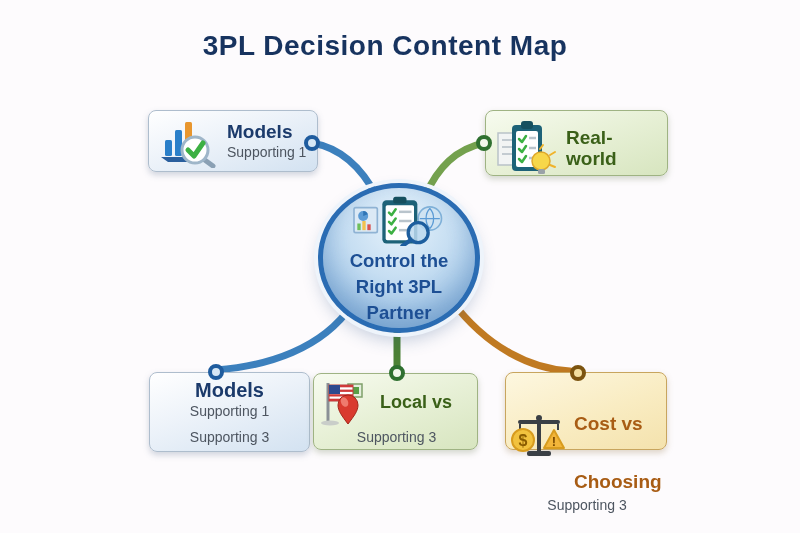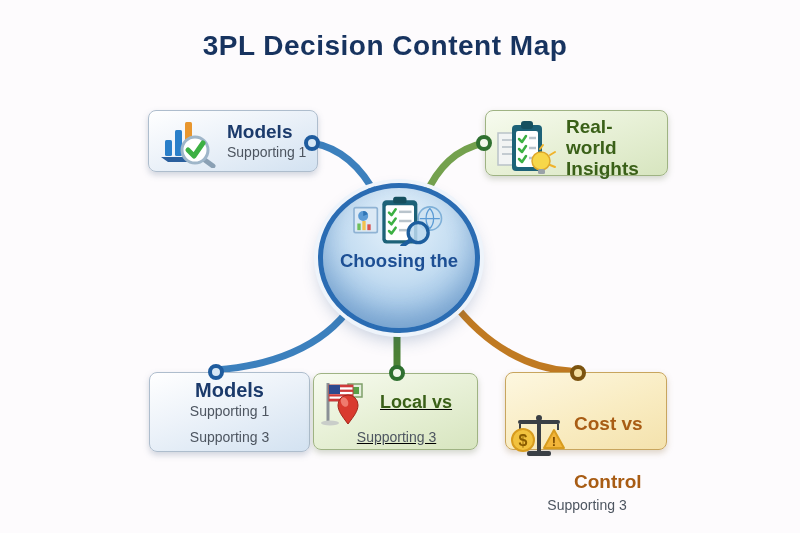--- a/index.html
+++ b/index.html
@@ -22,21 +22,21 @@
     background:linear-gradient(160deg,#f7fbef 0%,#e7f0d6 50%,#d7e5bf 100%);
     border:1px solid #9fb383;box-shadow:0 3px 6px rgba(100,120,80,0.28);
   }
   .node.yellow{
     background:linear-gradient(160deg,#fdf7e0 0%,#f9ecc2 55%,#f4e2ad 100%);
     border:1px solid #c8a55e;box-shadow:0 3px 6px rgba(140,110,60,0.28);
   }
   .node-tl{left:131px;top:110px;width:170px;height:62px;display:flex;align-items:center;padding:0 4px 0 8px;}
   .node-tr{left:485px;top:110px;width:183px;height:66px;display:flex;align-items:center;padding:9px 4px 0 8px;}
   .node-bl{left:132px;top:372px;width:161px;height:80px;display:flex;flex-direction:column;align-items:center;justify-content:center;gap:1px;}
-  .node-bm{left:313px;top:373px;width:165px;height:77px;padding:4px 2px 2px 4px;text-decoration:underline;}
+  .node-bm{left:313px;top:373px;width:165px;height:77px;padding:4px 2px 2px 4px;}
   .node-br{left:505px;top:372px;width:162px;height:78px;padding:4px 2px 2px 4px;}
   .row{display:flex;align-items:center;}
   .h-blue{font-size:19px;font-weight:bold;color:#1b3a6b;line-height:22px;}
   .h-green{font-size:18px;font-weight:bold;color:#3a6018;line-height:21px;}
   .h-orange{font-size:19px;font-weight:bold;color:#a85c14;line-height:22px;margin-top:36px;}
   .sub{font-size:14px;color:#4d5560;line-height:18px;}
   .centered{text-align:center;}
   .circle{
     position:absolute;left:318px;top:183px;width:162px;height:150px;z-index:3;
     border-radius:50%;
@@ -101,21 +101,20 @@
       <g>
         <line x1="46" y1="30" x2="49" y2="26" stroke="#f0b32a" stroke-width="2" stroke-linecap="round"></line>
         <line x1="56" y1="36" x2="61" y2="33" stroke="#f0b32a" stroke-width="2" stroke-linecap="round"></line>
         <line x1="56" y1="46" x2="61" y2="48" stroke="#f0b32a" stroke-width="2" stroke-linecap="round"></line>
         <circle cx="47" cy="42" r="9" fill="#f7d74a" stroke="#e0a92b" stroke-width="1.5"></circle>
         <rect x="44" y="50" width="7" height="5" rx="1.5" fill="#9aa2a8"></rect>
       </g>
     </svg>
     <div style="margin-left:8px;">
       <div class="h-green" style="font-size:19px;">Real-world</div>
-      <div class="h-green" style="font-size:19px;">Insights</div>
     </div>
   </div>
 
   <div class="circle">
     <svg width="104" height="50" viewBox="0 0 120 60">
       <rect x="6" y="14" width="28" height="30" rx="2" fill="#dbe9f5" stroke="#8fb3d4" stroke-width="2"></rect>
       <circle cx="17" cy="24" r="6" fill="#5b9bd5"></circle>
       <path d="M17 24 L17 18 A6 6 0 0 1 22.6 22 Z" fill="#2e75b6"></path>
       <rect x="10" y="33" width="4" height="8" fill="#6fbf5a"></rect>
       <rect x="16" y="30" width="4" height="11" fill="#f2c14e"></rect>
@@ -128,21 +127,22 @@
       <path d="M48 20 L51 23 L56 16" fill="none" stroke="#3cb043" stroke-width="3" stroke-linecap="round" stroke-linejoin="round"></path>
       <path d="M48 31 L51 34 L56 27" fill="none" stroke="#3cb043" stroke-width="3" stroke-linecap="round" stroke-linejoin="round"></path>
       <path d="M48 42 L51 45 L56 38" fill="none" stroke="#3cb043" stroke-width="3" stroke-linecap="round" stroke-linejoin="round"></path>
       <line x1="60" y1="19" x2="75" y2="19" stroke="#b9c4cc" stroke-width="3"></line>
       <line x1="60" y1="30" x2="75" y2="30" stroke="#b9c4cc" stroke-width="3"></line>
       <line x1="60" y1="41" x2="75" y2="41" stroke="#b9c4cc" stroke-width="3"></line>
       <line x1="75" y1="52" x2="64" y2="60" stroke="#1d5e9e" stroke-width="5" stroke-linecap="round"></line>
       <circle cx="83" cy="44" r="12" fill="#bcd9ee" fill-opacity="0.85" stroke="#1d5e9e" stroke-width="4"></circle>
     </svg>
     <div class="label">
-      <div>Choosing the</div>
+      <div>Control the</div>
+      <div>Right 3PL Partner</div>
     </div>
   </div>
 
   <div class="node blue node-bl">
     <div class="h-blue" style="font-size:20px;">Models</div>
     <div class="sub">Supporting 1</div>
     <div class="sub" style="margin-top:7px;">Supporting 3</div>
   </div>
 
   <div class="node green node-bm">
@@ -183,21 +183,21 @@
           <circle cx="13" cy="29" r="11" fill="#f2c23e" stroke="#d89c1e" stroke-width="2"></circle>
           <text x="13" y="35" text-anchor="middle" font-size="16" font-weight="bold" fill="#8a5c00" font-family="Liberation Sans, sans-serif">$</text>
         </g>
         <g>
           <path d="M44 19 L54 37 L34 37 Z" fill="#f2b53a" stroke="#d89c1e" stroke-width="2" stroke-linejoin="round"></path>
           <text x="44" y="35" text-anchor="middle" font-size="13" font-weight="bold" fill="#7a4a00" font-family="Liberation Sans, sans-serif">!</text>
         </g>
       </svg>
       <div style="margin-left:6px;">
         <div class="h-orange">Cost vs</div>
-        <div class="h-orange">Control</div>
+        <div class="h-orange">Choosing</div>
       </div>
     </div>
     <div class="sub centered" style="margin-top:3px;">Supporting 3</div>
   </div>
 
   <div class="dot b" style="left:304px;top:135px;"></div>
   <div class="dot g" style="left:476px;top:135px;"></div>
   <div class="dot b" style="left:208px;top:364px;"></div>
   <div class="dot g" style="left:389px;top:365px;"></div>
   <div class="dot o" style="left:570px;top:365px;"></div>

